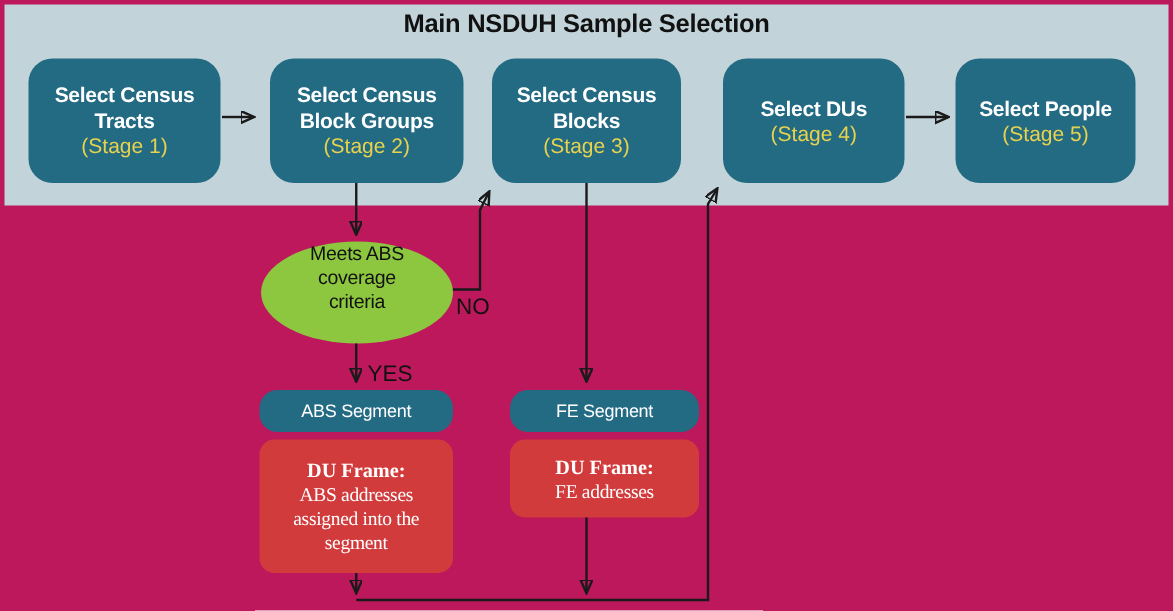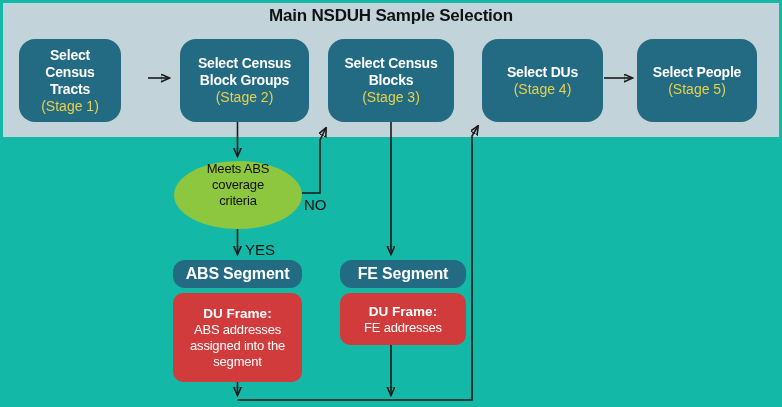--- a/index.html
+++ b/index.html
@@ -1,18 +1,18 @@
 <!DOCTYPE html>
 <html style="--banner: #c2d4da; --teal: #236a83; --green: #8dc63f; --red: #d23b3b; --stagetext: #e6d24e;"><head>
 <meta charset="utf-8">
 <style>
   html,body{margin:0;padding:0;background:#ffffff;}
   .canvas{
     position:relative;width:782px;height:407px;overflow:hidden;
-    font-family:"Liberation Sans",sans-serif;background:#14b8a6;
+    font-family:"Liberation Sans",sans-serif;background:#be185d;
   }
   .banner{
     position:absolute;left:3px;top:3px;width:776px;height:134px;
     background:var(--banner,#c2d4da);
   }
   .title{
     position:absolute;left:0;top:6px;width:100%;
     text-align:center;font-size:17px;font-weight:bold;color:#111;
     letter-spacing:-0.2px;
   }
@@ -31,44 +31,44 @@
   }
   .ellipse-text{font-size:13px;line-height:16px;color:#111;width:90px;letter-spacing:-0.2px;}
   .branch-label{position:absolute;font-size:15px;color:#111;letter-spacing:0;}
   .no-label{left:304px;top:196px;}
   .yes-label{left:245px;top:241px;}
   .segment-box{
     position:absolute;height:28px;top:260px;
     background:var(--teal,#236a83);border-radius:12px;
     display:flex;align-items:center;justify-content:center;
   }
-  .segment-label{font-size:16px;font-weight:bold;color:#ffffff;letter-spacing:-0.2px;}
+  .segment-label{font-size:12px;font-weight:normal;color:#ffffff;letter-spacing:-0.2px;}
   .frame-box{
     position:absolute;top:293px;background:var(--red,#d23b3b);border-radius:10px;
     display:flex;flex-direction:column;align-items:center;justify-content:center;
-    text-align:center;box-sizing:border-box;padding:4px 9px;
+    text-align:center;box-sizing:border-box;padding:4px 9px;font-family:Liberation Serif, serif;
   }
   .frame-title{font-size:13.5px;font-weight:bold;color:#ffffff;line-height:17px;}
   .frame-body{font-size:13px;color:#ffffff;line-height:16px;letter-spacing:-0.2px;}
   .abs-col{left:173px;width:129px;}
   .fe-col{left:340px;width:126px;}
   .abs-frame{height:89px;}
   .fe-frame{height:52px;}
   .overlay{position:absolute;left:0;top:0;width:782px;height:407px;pointer-events:none;}
   .overlay path{fill:none;stroke:#1a1a1a;stroke-width:1.6px;}
 </style>
 </head>
 <body>
 
 <div class="canvas">
 
   <div class="banner"></div>
   <div class="title">Main NSDUH Sample Selection</div>
 
-  <div class="stage-box" style="left:19px;width:102px;">
+  <div class="stage-box" style="left:19px;width:128px;">
     <div class="stage-name">Select Census Tracts</div>
     <div class="stage-sub">(Stage 1)</div>
   </div>
 
   <div class="stage-box" style="left:180px;width:129px;">
     <div class="stage-name">Select Census Block Groups</div>
     <div class="stage-sub">(Stage 2)</div>
   </div>
 
   <div class="stage-box" style="left:328px;width:126px;">

